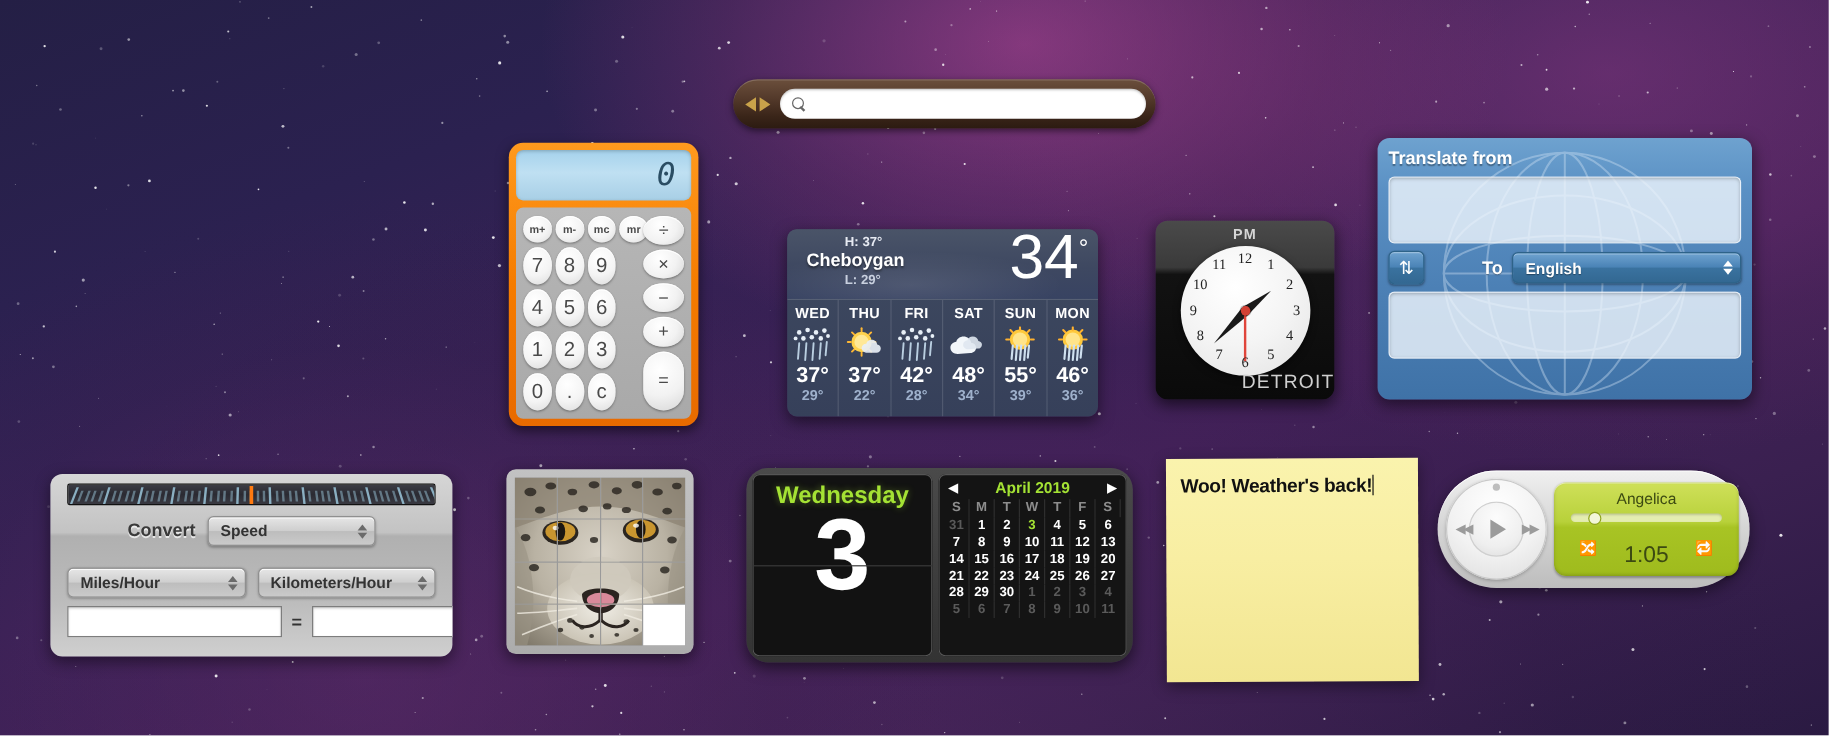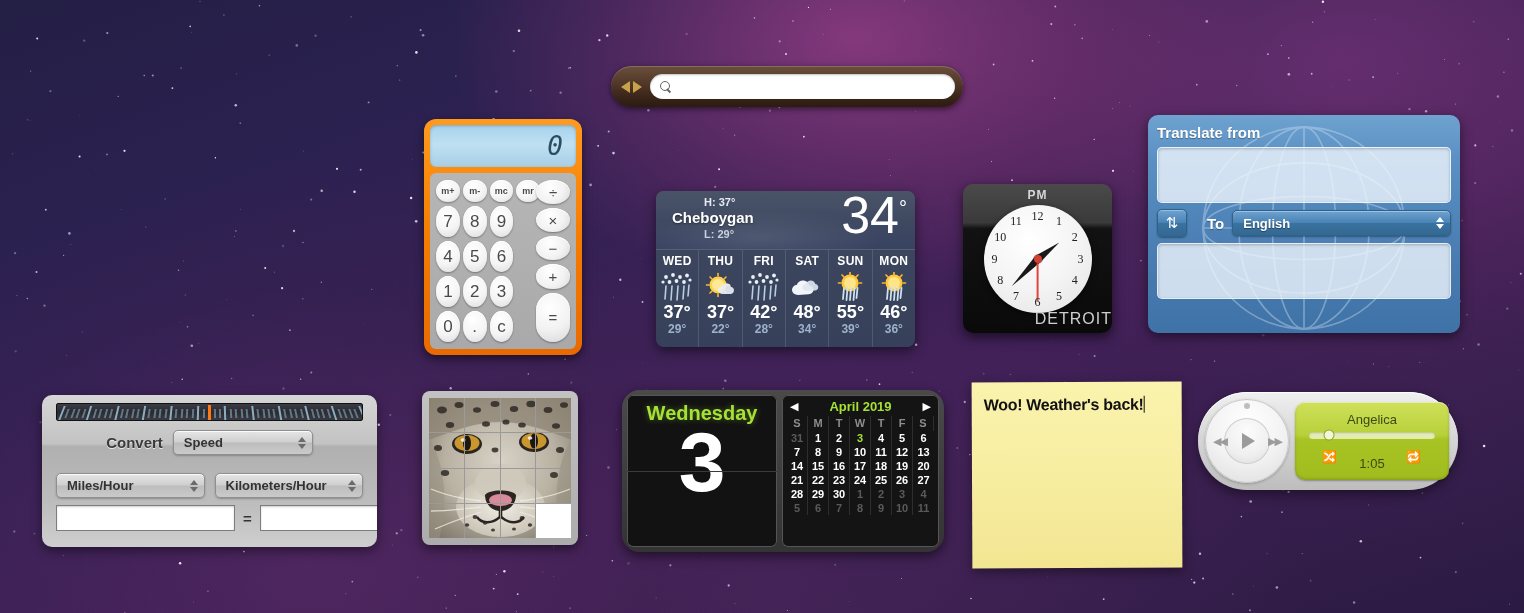--- a/index.html
+++ b/index.html
@@ -242,21 +242,21 @@
   .it-prev { left: 8px; } .it-next { right: 8px; }
   .it-screen { flex:1; height:78px; border-radius:10px;
     background: linear-gradient(180deg, #cfe05a 0%, #b8d13a 42%, #a8c424 48%, #9fbb1d 100%);
     box-shadow: inset 0 1px 0 rgba(255,255,255,0.55), inset 0 -1px 3px rgba(0,0,0,0.18), 0 1px 2px rgba(0,0,0,0.3);
     display:flex; flex-direction:column; align-items:center; justify-content:center; gap:5px; padding: 0 14px; }
   .it-title { font-size:13px; color:#3c4a12; }
   .it-bar { width:100%; height:7px; border-radius:4px; background:#e4edb0; box-shadow: inset 0 1px 2px rgba(0,0,0,0.2); position:relative; }
   .it-knob { position:absolute; left:16%; top:50%; transform:translate(-50%,-50%); width:9px; height:9px; border-radius:50%;
     background:#f2f6d8; box-shadow:0 0 0 1px #8fa41c; cursor:pointer; }
   .it-ctrl { display:flex; align-items:center; gap:22px; font-size:12px; color:#3c4a12; }
-  .it-time { font-size:13px; color:#3c4a12;margin-top:12px; }
+  .it-time { font-size:19px; color:#3c4a12;margin-top:12px; }
 </style>
 </head>
 <body>
 
 <div id="dashboard">
 
   <svg id="stars" viewBox="0 0 1524 613" preserveAspectRatio="none">
       <circle cx="1373.1" cy="77.1" r="0.91" fill="#fff" opacity="0.65"></circle>
       <circle cx="152.8" cy="75.5" r="1.10" fill="#fff" opacity="0.50"></circle>
       <circle cx="1111.6" cy="407.9" r="1.28" fill="#fff" opacity="0.35"></circle>
@@ -999,21 +999,21 @@
         <ellipse cx="100" cy="100" rx="96" ry="62"></ellipse>
         <line x1="4" y1="100" x2="196" y2="100"></line>
       </g>
     </svg>
     <div class="tr-row">
       <span class="tr-label">Translate from</span>
     </div>
     <div class="tr-text"></div>
     <div class="tr-row">
       <div class="tr-swap">⇅</div>
-      <span class="tr-label" style="margin-left:12px">To</span>
+      <span class="tr-label" style="margin-left:40px">To</span>
       <div class="tr-select">
         <span>English</span>
         <span class="stepper">
             <i class="up"></i>
             <i class="down"></i>
           </span>
       </div>
     </div>
     <div class="tr-text"></div>
   </div>

